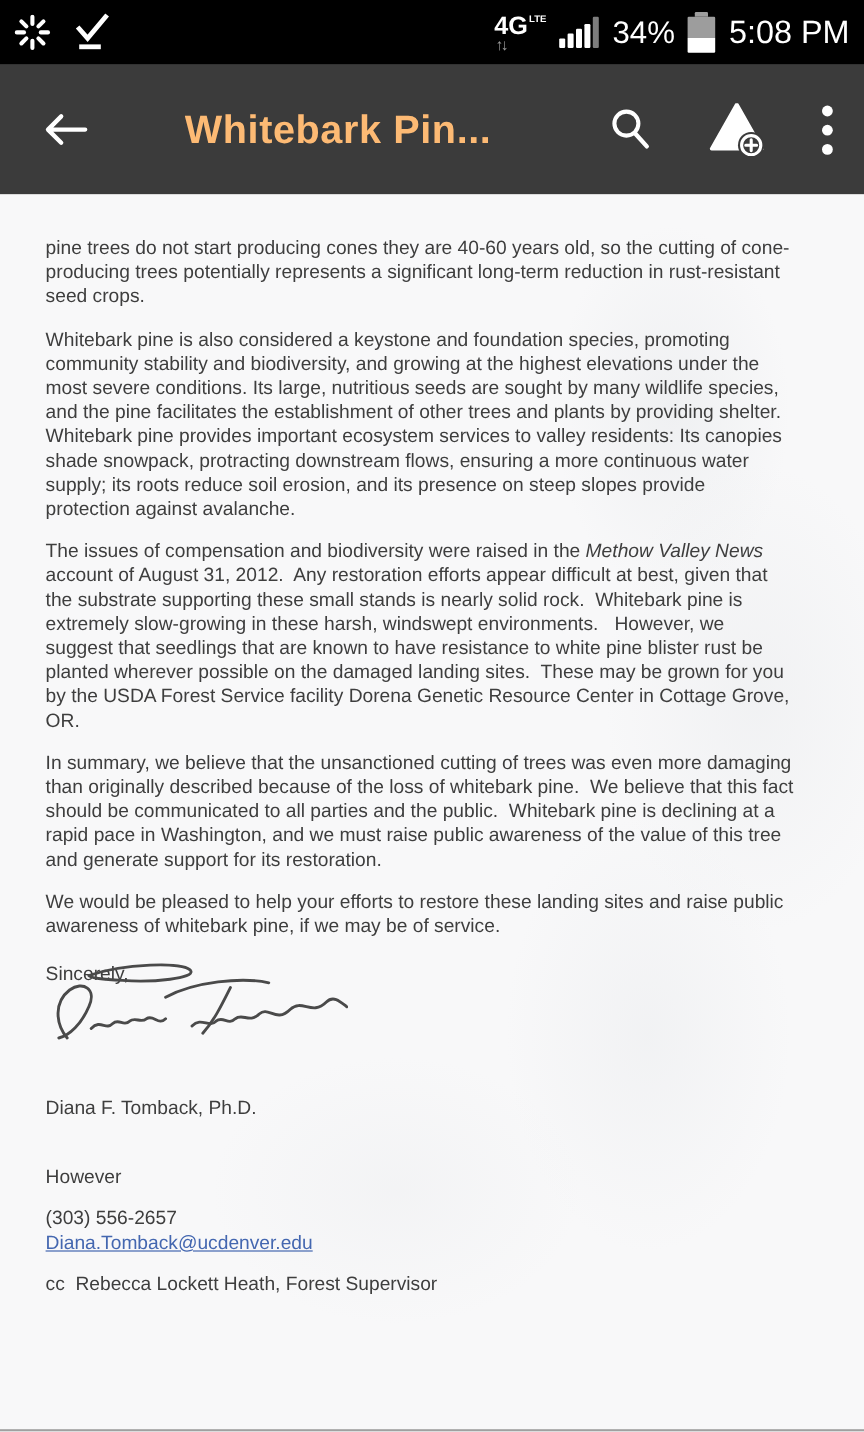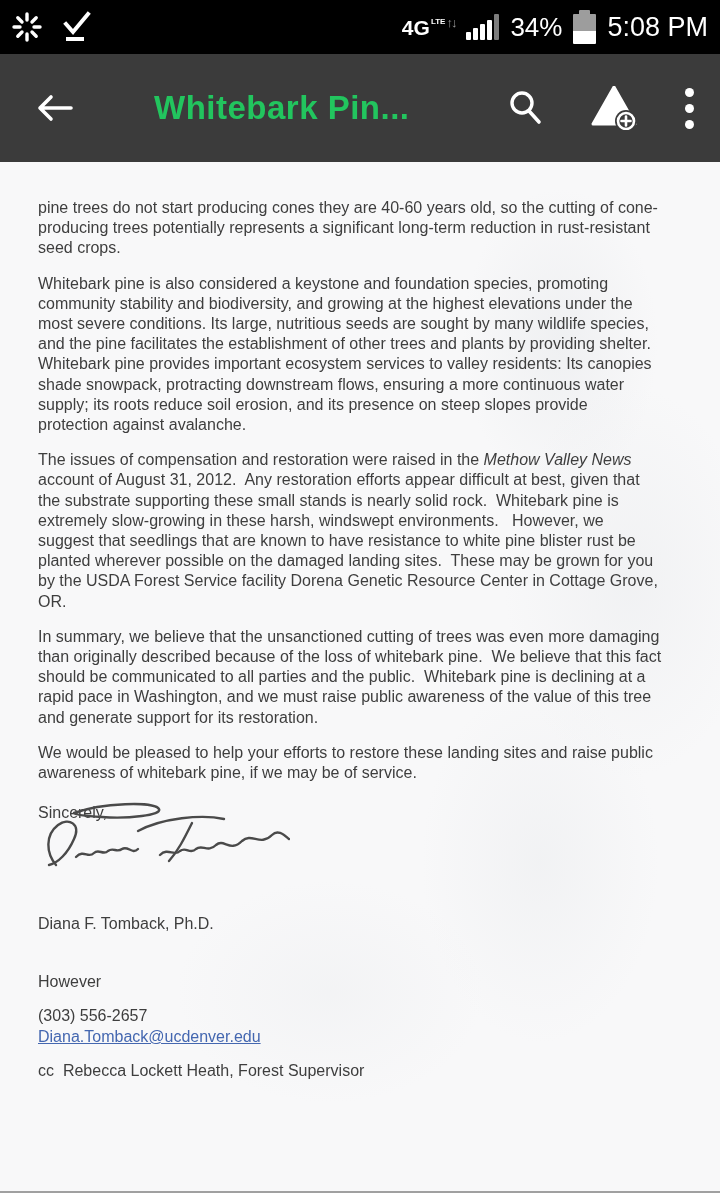--- a/index.html
+++ b/index.html
@@ -7,42 +7,42 @@
     width:720px;height:1193px;overflow:hidden;position:relative;
     font-family:"Liberation Sans", sans-serif;background:#f8f8f9;
   }
   
   .statusbar{
     height:54px;background:#000;display:flex;align-items:center;
     padding:0 12px;box-sizing:border-box;color:#fff;
   }
   .sb-left{display:flex;align-items:center;gap:20px;}
   .sb-right{margin-left:auto;display:flex;align-items:center;gap:11px;}
-  .net-block{display:flex;flex-direction:row;align-items:flex-start;line-height:1;}
+  .net-block{display:flex;flex-direction:column;align-items:flex-start;line-height:1;}
   .net-top{display:flex;align-items:flex-start;}
   .net-4g{font-size:21px;font-weight:bold;letter-spacing:0;}
   .net-lte{font-size:8px;font-weight:bold;margin-left:1px;margin-top:1px;}
   .net-arrows{font-size:13px;color:#9b9b9b;letter-spacing:-2px;margin-top:-1px;margin-left:1px;}
   .sigbars{display:flex;align-items:flex-end;gap:2px;height:26px;}
   .sigbars i{display:block;width:5px;background:#fff;border-radius:1px;}
   .sigbars i:nth-child(1){height:8px;}
   .sigbars i:nth-child(2){height:12px;}
   .sigbars i:nth-child(3){height:16px;}
   .sigbars i:nth-child(4){height:20px;}
   .sigbars i:nth-child(5){height:26px;background:#7d7d7d;}
   .battery-pct{font-size:26px;}
   .battery{width:23px;height:30px;position:relative;margin-top:3px;}
   .battery .nub{position:absolute;top:-4px;left:6px;width:11px;height:4px;background:#9d9d9d;border-radius:1px 1px 0 0;}
   .battery .body{width:100%;height:100%;border-radius:1px;
      background:linear-gradient(to top,#ffffff 0 42%,#9d9d9d 42% 100%);}
   .clock{font-size:27px;}
   
   .toolbar{
     position:relative;height:108px;background:#3b3b3b;
-    display:flex;align-items:center;color:#22c55e;
+    display:flex;align-items:center;color:#fdba74;
   }
   .tb-stripe{position:absolute;left:0;right:0;top:30px;height:18px;background:#000;}
   .toolbar > *{position:relative;z-index:1;}
   .back-btn{margin-left:34px;display:flex;align-items:center;}
   .tb-title{
     margin-left:80px;font-size:33px;font-weight:bold;letter-spacing:.5px;
     white-space:nowrap;max-width:300px;overflow:hidden;
   }
   .tb-actions{margin-left:auto;display:flex;align-items:center;gap:46px;margin-right:26px;}
   .dots{display:flex;flex-direction:column;gap:7px;}
@@ -153,21 +153,21 @@
 producing trees potentially represents a significant long-term reduction in rust-resistant
 seed crops.</div>
     <div class="para">Whitebark pine is also considered a keystone and foundation species, promoting
 community stability and biodiversity, and growing at the highest elevations under the
 most severe conditions. Its large, nutritious seeds are sought by many wildlife species,
 and the pine facilitates the establishment of other trees and plants by providing shelter.
 Whitebark pine provides important ecosystem services to valley residents: Its canopies
 shade snowpack, protracting downstream flows, ensuring a more continuous water
 supply; its roots reduce soil erosion, and its presence on steep slopes provide
 protection against avalanche.</div>
-    <div class="para"><span>The issues of compensation and restoration were raised in the </span><span class="italic">Methow Valley News</span><span>
+    <div class="para"><span>The issues of compensation and biodiversity were raised in the </span><span class="italic">Methow Valley News</span><span>
 account of August 31, 2012.  Any restoration efforts appear difficult at best, given that
 the substrate supporting these small stands is nearly solid rock.  Whitebark pine is
 extremely slow-growing in these harsh, windswept environments.   However, we
 suggest that seedlings that are known to have resistance to white pine blister rust be
 planted wherever possible on the damaged landing sites.  These may be grown for you
 by the USDA Forest Service facility Dorena Genetic Resource Center in Cottage Grove,
 OR.</span></div>
     <div class="para">In summary, we believe that the unsanctioned cutting of trees was even more damaging
 than originally described because of the loss of whitebark pine.  We believe that this fact
 should be communicated to all parties and the public.  Whitebark pine is declining at a

